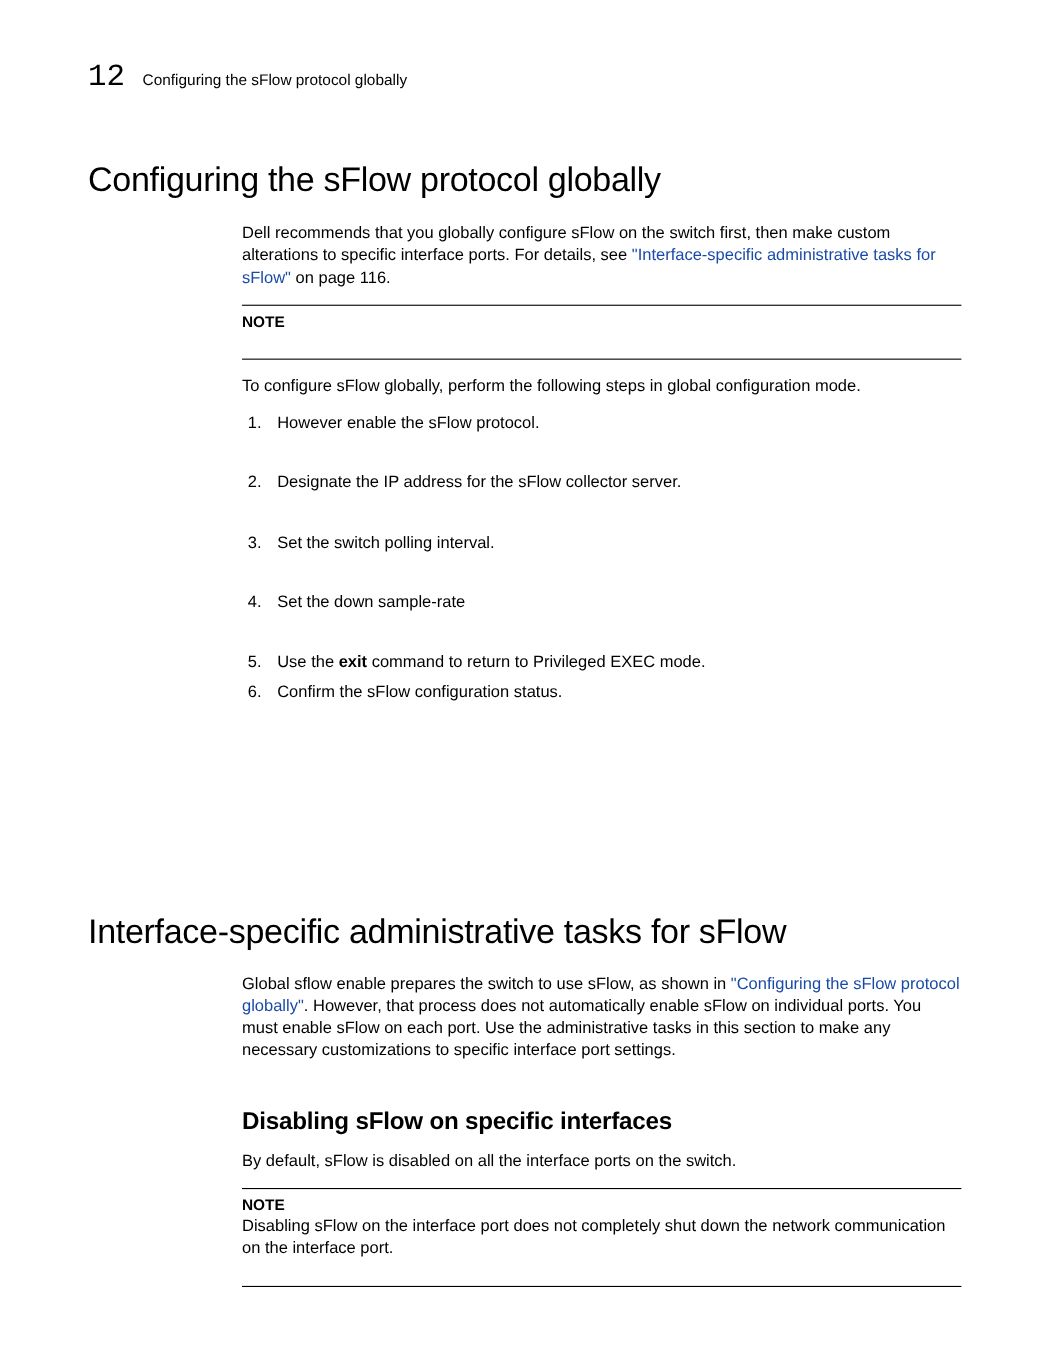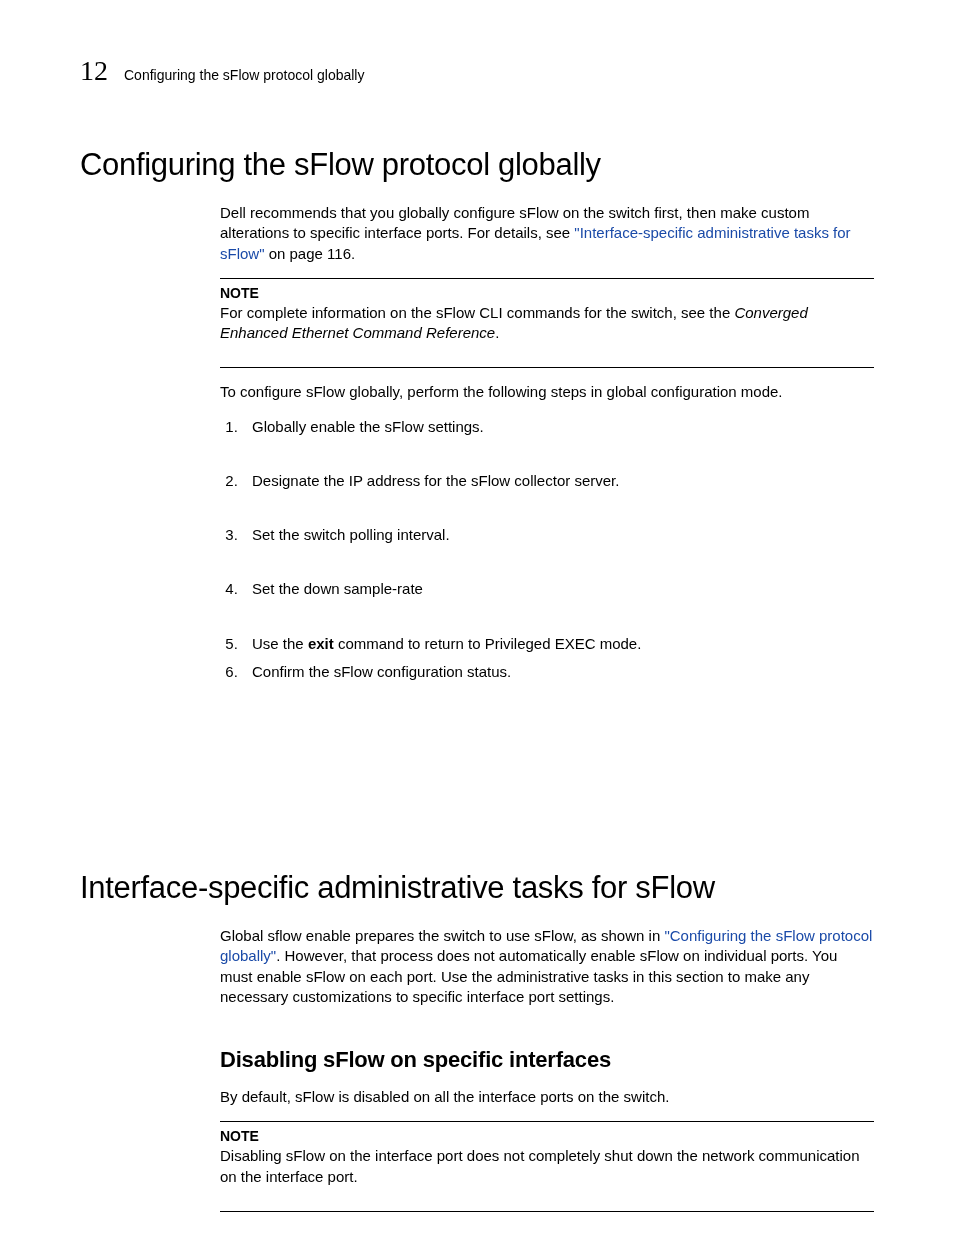--- a/index.html
+++ b/index.html
@@ -13,21 +13,21 @@
   .page {
     padding: 55px 80px 60px 80px;
   }
   .running-head {
     display: flex;
     align-items: baseline;
     gap: 16px;
     margin-bottom: 60px;
   }
   .chapnum {
-    font-family: Liberation Serif, serif;
+    font-family: Liberation Mono, monospace;
     font-size: 28px;
     font-weight: 400;
   }
   .runtitle {
     font-size: 14px;
     color: #000;
   }
   h1 {
     font-family: 'Arial Narrow', Arial, sans-serif;
     font-stretch: condensed;
@@ -104,29 +104,26 @@
   <h1>Configuring the sFlow protocol globally</h1>
 
   <div class="bodycol">
 
     <p>
       <span>Dell recommends that you globally configure sFlow on the switch first, then make custom alterations to specific interface ports. For details, see </span><span class="link">"Interface-specific administrative tasks for sFlow"</span><span> on page 116.</span>
     </p>
 
     <div class="notebox">
       <div class="notelabel">NOTE</div>
-      <div class="notebody">
-        <span>For complete information on the sFlow CLI commands for the switch, see the </span><span class="ital">Converged Enhanced Ethernet Command Reference</span><span>.</span>
-      </div>
     </div>
 
     <p>To configure sFlow globally, perform the following steps in global configuration mode.</p>
 
     <ol class="steps">
-      <li>Globally enable the sFlow settings.</li>
+      <li>However enable the sFlow protocol.</li>
       <li>Designate the IP address for the sFlow collector server.</li>
       <li>Set the switch polling interval.</li>
       <li>Set the down sample-rate</li>
       <li class="tight">
         <span>Use the </span><span class="bold">exit</span><span> command to return to Privileged EXEC mode.</span>
       </li>
       <li class="tight">Confirm the sFlow configuration status.</li>
     </ol>
 
   </div>

